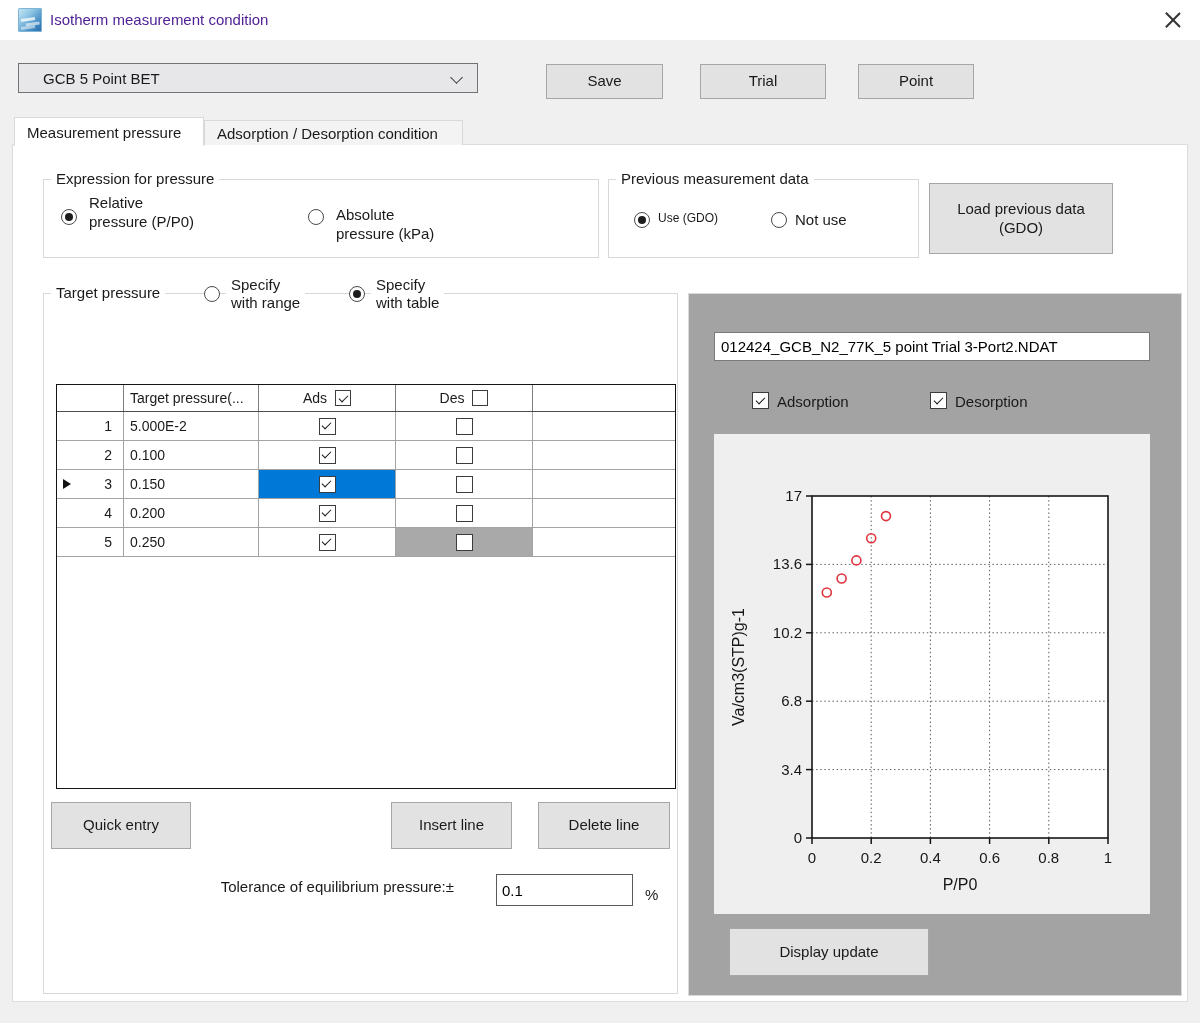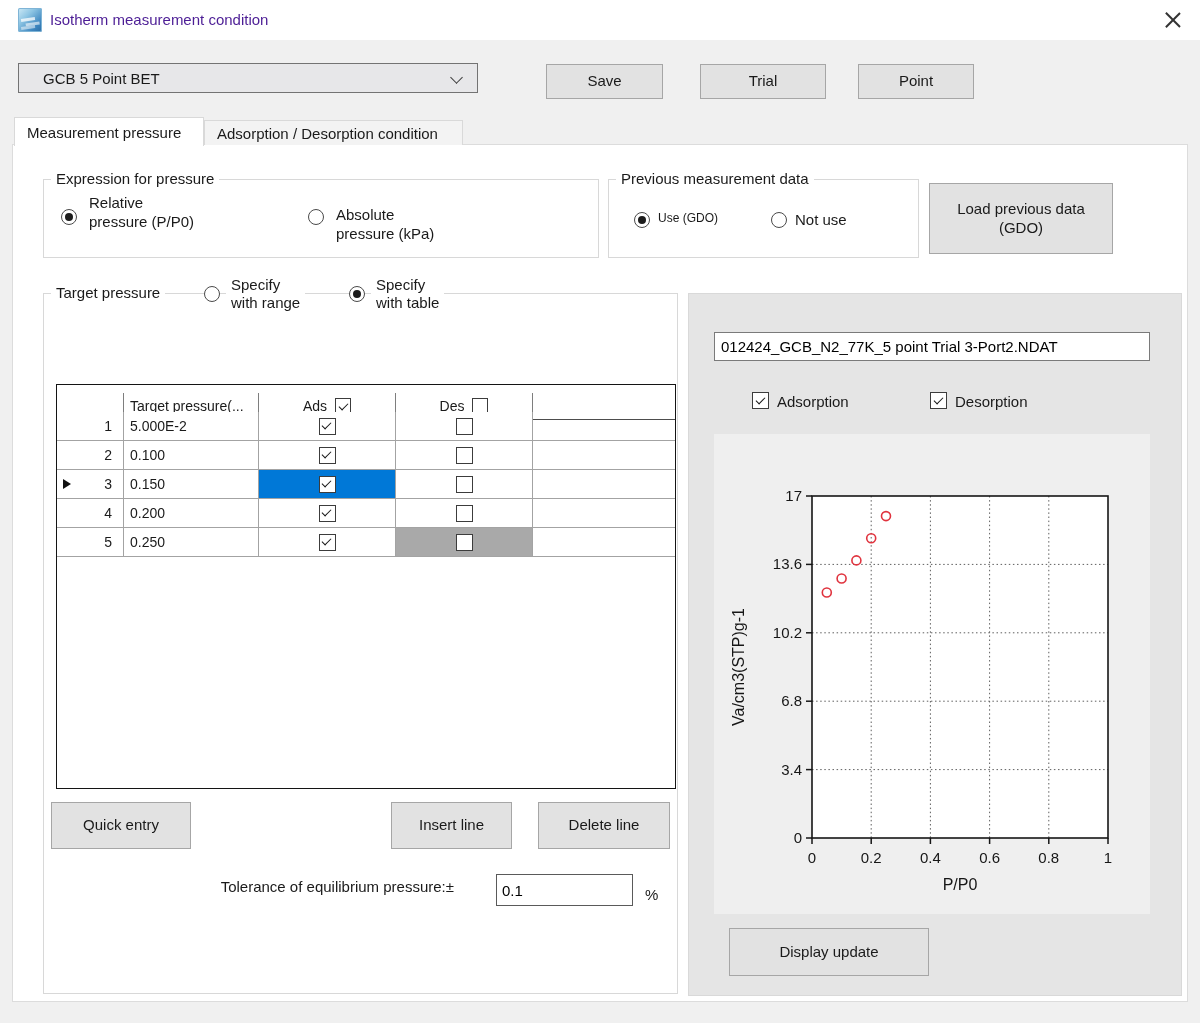--- a/index.html
+++ b/index.html
@@ -38,42 +38,42 @@
   .fs{position:absolute;border:1px solid #d8d8d8;box-sizing:border-box;background:#fff;}
 
   
   .page{position:absolute;left:12px;top:144px;width:1176px;height:858px;background:#fff;border:1px solid #dcdcdc;box-sizing:border-box;}
   .tab{position:absolute;box-sizing:border-box;font-size:15px;display:flex;align-items:center;padding:0 12px;cursor:pointer;}
   .tab.active{left:14px;top:117px;width:190px;height:29px;background:#fff;border:1px solid #d9d9d9;border-bottom:none;z-index:3;}
   .tab.inactive{left:204px;top:120px;width:259px;height:25px;background:#f3f3f3;border:1px solid #d9d9d9;border-bottom:none;z-index:1;color:#1a1a1a;}
 
   
   .grid{position:absolute;left:43px;top:239px;width:620px;height:405px;background:#fff;border:1px solid #141414;box-sizing:border-box;}
-  .thead{position:absolute;left:0;top:8px;height:27px;width:100%;display:flex;border-bottom:1px solid #4d4d4d;box-sizing:border-box;}
+  .thead{position:absolute;left:0;top:0;height:27px;width:100%;display:flex;border-bottom:1px solid #4d4d4d;box-sizing:border-box;}
   .trow{position:relative;height:29px;display:flex;border-bottom:1px solid #a3a3a3;box-sizing:border-box;}
   .cell{box-sizing:border-box;border-right:1px solid #a3a3a3;display:flex;align-items:center;font-size:14px;background:#fff;position:relative;}
   .c0{width:67px;justify-content:flex-end;padding-right:11px;}
   .c1{width:135px;padding-left:6px;}
   .c2{width:137px;justify-content:center;}
   .c3{width:137px;justify-content:center;}
   .thead .cell{font-size:14px;background:#fff;border-right:1px solid #7e7e7e;}
   .thead .hlabel{margin-right:8px;}
   .cell.sel{background:#0078d7;}
   .cell.gray{background:#a9a9a9;}
   .marker{position:absolute;left:6px;top:50%;transform:translateY(-50%);width:0;height:0;
     border-top:5px solid transparent;border-bottom:5px solid transparent;border-left:8px solid #111;}
 
   
   .tol-label{position:absolute;left:141px;top:733px;width:300px;text-align:right;font-size:15px;}
   .tol-input{position:absolute;left:483px;top:729px;width:137px;height:32px;border:1px solid #5a5a5a;background:#fff;
     box-sizing:border-box;font-size:15px;padding:0 5px;font-family:"Liberation Sans",sans-serif;}
   .pct{position:absolute;left:632px;top:741px;font-size:15px;}
 
   
-  .rpanel{position:absolute;left:675px;top:148px;width:494px;height:703px;border:1px solid #d9d9d9;box-sizing:border-box;background:#e5e5e5;}
+  .rpanel{position:absolute;left:675px;top:148px;width:494px;height:703px;border:1px solid #d9d9d9;box-sizing:border-box;background:#a3a3a3;}
   .fname{position:absolute;left:25px;top:38px;width:436px;height:29px;border:1px solid #7a7a7a;background:#fff;
     box-sizing:border-box;font-size:15px;padding:0 6px;font-family:"Liberation Sans",sans-serif;}
   .chartbox{position:absolute;left:25px;top:140px;width:436px;height:480px;background:#efefef;}
   .chartbox svg{display:block;}
   .gridline{stroke:#5f5f5f;stroke-width:1;stroke-dasharray:1.5 2.6;}
   .tickline{stroke:#161616;stroke-width:1.5;}
   .plotborder{fill:none;stroke:#161616;stroke-width:1.6;}
   .pt{fill:none;stroke:#e0333e;stroke-width:1.6;}
   .chartbox text{font-family:"Liberation Sans",sans-serif;font-size:15px;fill:#161616;}
   text.axlab{font-size:16px;}

